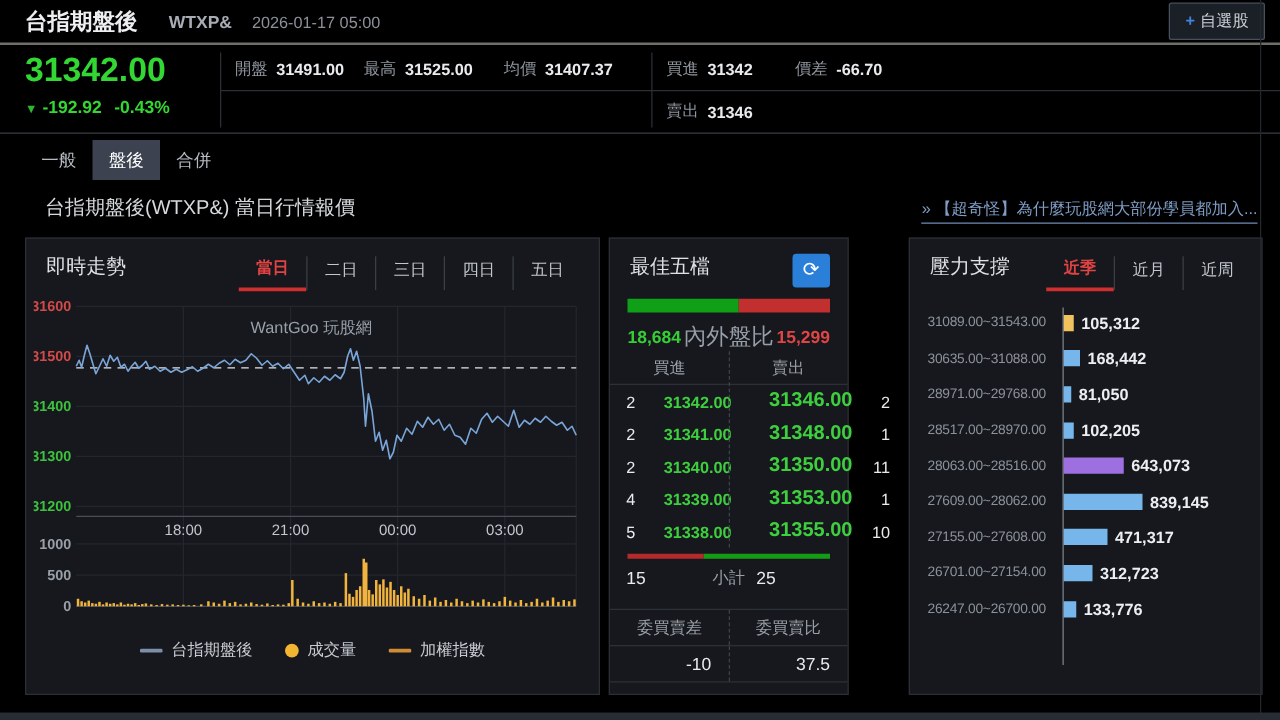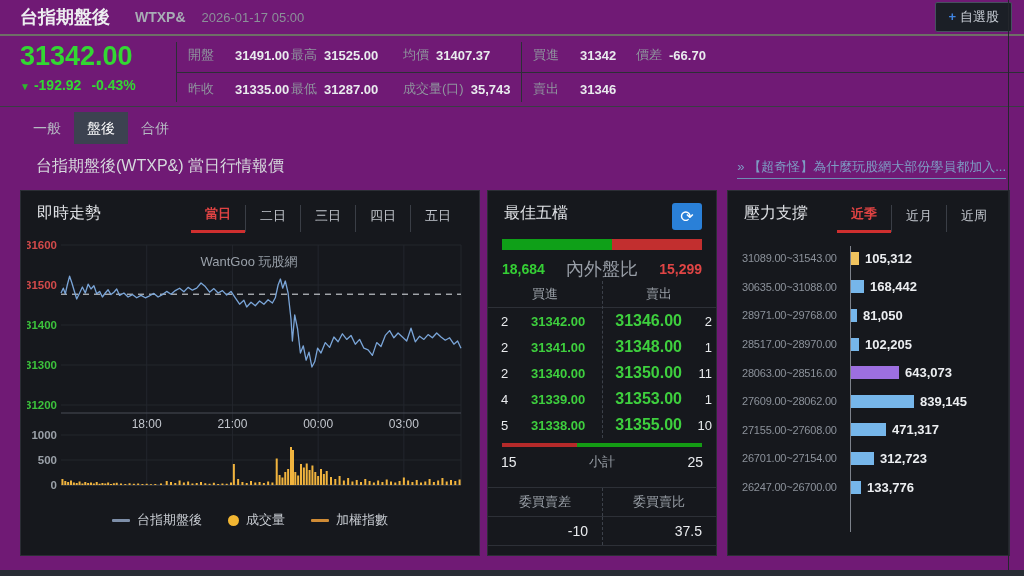--- a/index.html
+++ b/index.html
@@ -1,17 +1,17 @@
 <!DOCTYPE html>
 <html><head>
 <meta charset="utf-8">
 <style>
   html,body{margin:0;padding:0;background:#101216;}
   body{width:1024px;height:576px;overflow:hidden;font-family:"Liberation Sans","DejaVu Sans",sans-serif;color:#dcdee2;position:relative;}
-  #app{position:absolute;inset:0;background:#701a75;}
+  #app{position:absolute;inset:0;background:#000000;}
 
   
   .topbar{position:absolute;top:0;left:0;right:0;height:36px;display:flex;align-items:center;padding:0 12px 0 20px;box-sizing:border-box;border-bottom:2px solid #6e6f66;}
   .tb-title{font-size:18px;font-weight:bold;color:#edeef0;}
   .tb-symbol{font-size:14px;font-weight:bold;color:#a8adb5;margin-left:25px;}
   .tb-datetime{font-size:13px;color:#8b9099;margin-left:16px;}
   .watch-btn{margin-left:auto;background:#1b1f26;border:1px solid #46505f;color:#c9ced6;font-size:13px;padding:5px 12px;border-radius:2px;cursor:pointer;font-family:inherit;}
   .watch-btn .plus{color:#3f84e0;font-weight:bold;margin-right:4px;}
 
   
@@ -20,36 +20,36 @@
   .chg-row{margin-top:7px;font-size:14px;font-weight:bold;color:#33d733;}
   .chg-row .tri{font-size:10px;margin-right:4px;color:#2db82d;}
   .chg-row .pct{margin-left:10px;}
   .vdiv{position:absolute;width:1px;background:#2c2f36;}
   .hdiv{position:absolute;height:1px;background:#2c2f36;}
   .stats{position:absolute;top:38px;display:flex;flex-direction:column;}
   .stats-row{display:flex;height:34px;align-items:center;}
   .cell{display:flex;align-items:center;}
   .cell .lbl{font-size:13px;color:#8f959e;margin-right:7px;}
   .cell .val{font-size:13px;font-weight:bold;color:#e9ebee;}
-  .w1{width:103px;gap:14px;}.w2{width:112px;}.w3{width:150px;}
+  .w1{width:103px;}.w2{width:112px;}.w3{width:150px;}
 
   
   .tabs{position:absolute;top:112px;left:20px;display:flex;}
   .tab{width:54px;height:32px;line-height:32px;text-align:center;font-size:14px;color:#b5bac2;cursor:pointer;}
   .tab.active{background:#3c4250;color:#ffffff;}
 
   
   .section-row{position:absolute;top:156px;left:36px;right:18px;display:flex;align-items:baseline;}
   .section-title{font-size:16px;color:#d6d9dd;}
   .section-link{margin-left:auto;font-size:13px;color:#7e9cc4;text-decoration:none;border-bottom:1px solid #6f8cb4;padding-bottom:2px;cursor:pointer;}
 
   
   .panel{position:absolute;top:190px;height:366px;background:#16181d;border:1px solid #2b2e35;box-sizing:border-box;}
   #panel-chart{left:20px;width:460px;}
-  #panel-book{left:487px;width:230px;}
+  #panel-book{left:487px;width:192px;}
   #panel-sr{left:727px;width:283px;}
 
   .panel-head{display:flex;align-items:flex-start;padding:12px 14px 0 16px;}
   .panel-title{font-size:16px;color:#dfe1e5;}
   .mini-tabs{margin-left:auto;display:flex;align-items:center;}
   .mini-tab{font-size:13px;color:#c2c6cd;padding:2px 14px 7px 14px;cursor:pointer;position:relative;}
   .mini-tab.sep{border-left:1px solid #3a3e46;}
   .mini-tab.active{color:#e04343;font-weight:bold;border-bottom:3px solid #cf2f2f;}
 
   #trend-svg{position:absolute;left:6px;top:44px;}
@@ -73,21 +73,21 @@
   .book-row{display:grid;grid-template-columns:30px 1fr 1fr 30px;height:26px;align-items:center;padding:0 13px;}
   .book-row .bv{font-size:13px;color:#e9ebee;text-align:left;}
   .book-row .bp{font-size:13px;font-weight:bold;color:#3ecf3e;text-align:right;padding-right:15px;}
   .book-row .sp{font-size:16px;font-weight:bold;color:#3ecf3e;text-align:center;padding-left:15px;}
   .book-row .sv{font-size:13px;color:#e9ebee;text-align:right;}
   .book-dash{position:absolute;top:0;bottom:0;left:50%;width:0;border-left:1px dashed #3c414a;}
   .sub-bar{position:absolute;left:14px;right:14px;height:4px;display:flex;}
   .sub-row{position:absolute;left:0;right:0;display:grid;grid-template-columns:60px 1fr 60px;align-items:center;padding:0 13px;height:26px;}
   .sub-row .b{font-size:14px;color:#e9ebee;}
   .sub-row .m{text-align:center;font-size:13px;color:#9aa0a8;}
-  .sub-row .s{font-size:14px;color:#e9ebee;text-align:right;}
+  .sub-row .s{font-size:14px;color:#e9ebee;}
   .diff-table{position:absolute;left:0;right:0;top:296px;border-top:1px solid #2d3037;}
   .diff-head{display:grid;grid-template-columns:1fr 1fr;height:28px;align-items:center;border-bottom:1px solid #2d3037;position:relative;}
   .diff-head span{text-align:center;font-size:13px;color:#9aa0a8;}
   .diff-vals{display:grid;grid-template-columns:1fr 1fr;height:28px;align-items:center;border-bottom:1px solid #2d3037;position:relative;}
   .diff-vals span{font-size:14px;color:#e9ebee;text-align:right;padding-right:14px;}
 
   
   .sr-rows{position:absolute;left:14px;right:10px;top:53px;}
   .sr-row{display:flex;align-items:center;height:28.6px;}
   .sr-label{width:106px;font-size:11px;color:#8c929b;letter-spacing:-0.2px;}
@@ -127,34 +127,20 @@
           <span class="lbl">開盤</span>
           <span class="val">31491.00</span>
         </div>
       <div class="cell w2">
           <span class="lbl">最高</span>
           <span class="val">31525.00</span>
         </div>
       <div class="cell w3">
           <span class="lbl">均價</span>
           <span class="val">31407.37</span>
-        </div>
-    </div>
-    <div class="stats-row">
-      <div class="cell w1">
-          <span class="lbl">昨收</span>
-          <span class="val">31335.00</span>
-        </div>
-      <div class="cell w2">
-          <span class="lbl">最低</span>
-          <span class="val">31287.00</span>
-        </div>
-      <div class="cell w3">
-          <span class="lbl">成交量(口)</span>
-          <span class="val">35,743</span>
         </div>
     </div>
   </div>
   <div class="stats" style="left:533px;">
     <div class="stats-row">
       <div class="cell w1">
           <span class="lbl">買進</span>
           <span class="val">31342</span>
         </div>
       <div class="cell w2">

